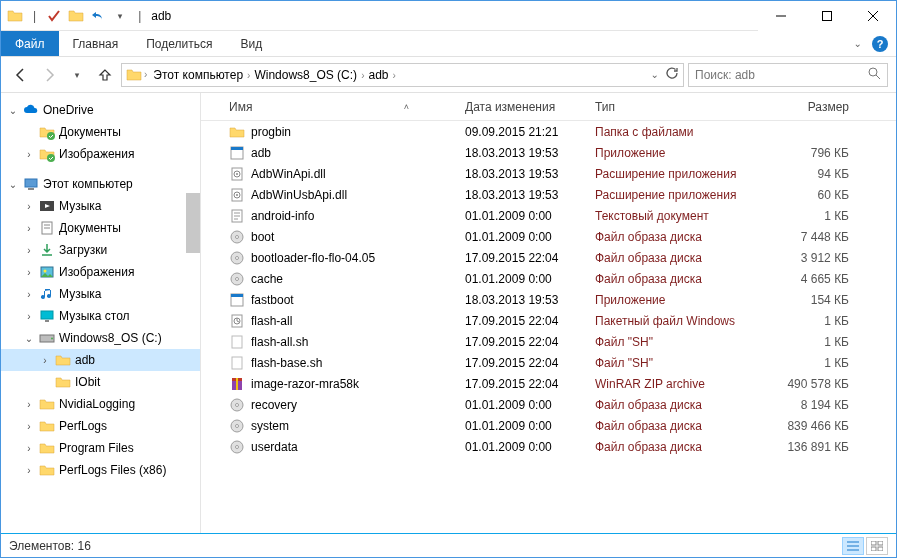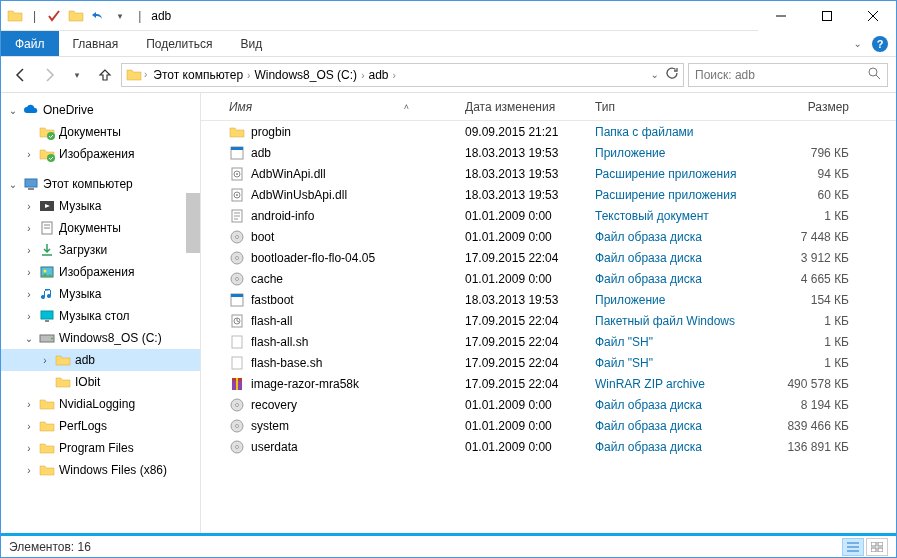--- a/index.html
+++ b/index.html
@@ -43,37 +43,37 @@
 .tree-caret { width: 12px; text-align: center; color: #555; font-size: 10px; }
 .tree-caret.empty { visibility: hidden; }
 .tree-ico { width: 16px; height: 16px; display: inline-flex; align-items: center; justify-content: center; }
 .tree-label { font-size: 12px; }
 .indent-1 { padding-left: 22px; }
 .indent-2 { padding-left: 38px; }
 
 .content { flex: 1; display: flex; flex-direction: column; overflow: hidden; }
 .cols { height: 28px; display: flex; align-items: center; border-bottom: 1px solid #e8e8e8; color: #444; font-size: 12px; }
 .col { padding: 0 8px; display: flex; align-items: center; gap: 6px; }
-.col-name { width: 256px; padding-left: 28px; font-style: italic; }
+.col-name { width: 256px; padding-left: 28px; }
 .col-date { width: 130px; }
 .col-type { width: 170px; }
 .col-size { width: 100px; text-align: right; justify-content: flex-end; }
 .sort-caret { font-size: 9px; color: #666; }
 
 .filelist { flex: 1; overflow-y: auto; }
 .filerow { display: flex; align-items: center; height: 21px; cursor: pointer; }
 .fcell { padding: 0 8px; font-size: 12px; overflow: hidden; text-overflow: ellipsis; white-space: nowrap; }
 .fname { width: 256px; display: flex; align-items: center; gap: 6px; padding-left: 28px; }
 .fdate { width: 130px; color: #000000; }
-.ftype { width: 170px; color: #0369a1; }
+.ftype { width: 170px; color: #7f1d1d; }
 .fsize { width: 100px; text-align: right; color: #555; }
 .fico { width: 16px; height: 16px; display: inline-flex; align-items: center; justify-content: center; flex-shrink: 0; }
 
 
-.status { height: 24px; border-top: 3px solid #0ea5e9; display: flex; align-items: center; padding: 0 8px; font-size: 12px; color: #333; }
+.status { height: 24px; border-top: 1px solid #0ea5e9; display: flex; align-items: center; padding: 0 8px; font-size: 12px; color: #333; }
 .status-right { margin-left: auto; display: flex; gap: 2px; }
 .viewbtn { width: 22px; height: 18px; border: 1px solid #ccc; display: flex; align-items: center; justify-content: center; font-size: 10px; }
 .viewbtn.active { background: #cce8ff; border-color: #99d1ff; }
 
 
 .svg-folder { fill: #ffd86b; stroke: #d9a43b; stroke-width: 0.5; }
 </style>
 </head>
 <body>
 
@@ -343,21 +343,21 @@
             </span>
             <span class="tree-label">Program Files</span>
           </div>
           <div class="tree-item indent-1">
             <span class="tree-caret">›</span>
             <span class="tree-ico">
               <svg width="16" height="16" viewBox="0 0 16 16">
                 <path class="svg-folder" d="M1 4h5l1 2h8v7H1z"></path>
               </svg>
             </span>
-            <span class="tree-label">Windows Files (x86)</span>
+            <span class="tree-label">PerfLogs Files (x86)</span>
           </div>
         </div>
       <div class="sidebar-scroll-hint"></div>
     </div>
 
     <div class="content">
       <div class="cols">
         <div class="col col-name">
           <span>Имя</span>
           <span class="sort-caret" style="margin-left:auto;padding-right:40px;">˄</span>

